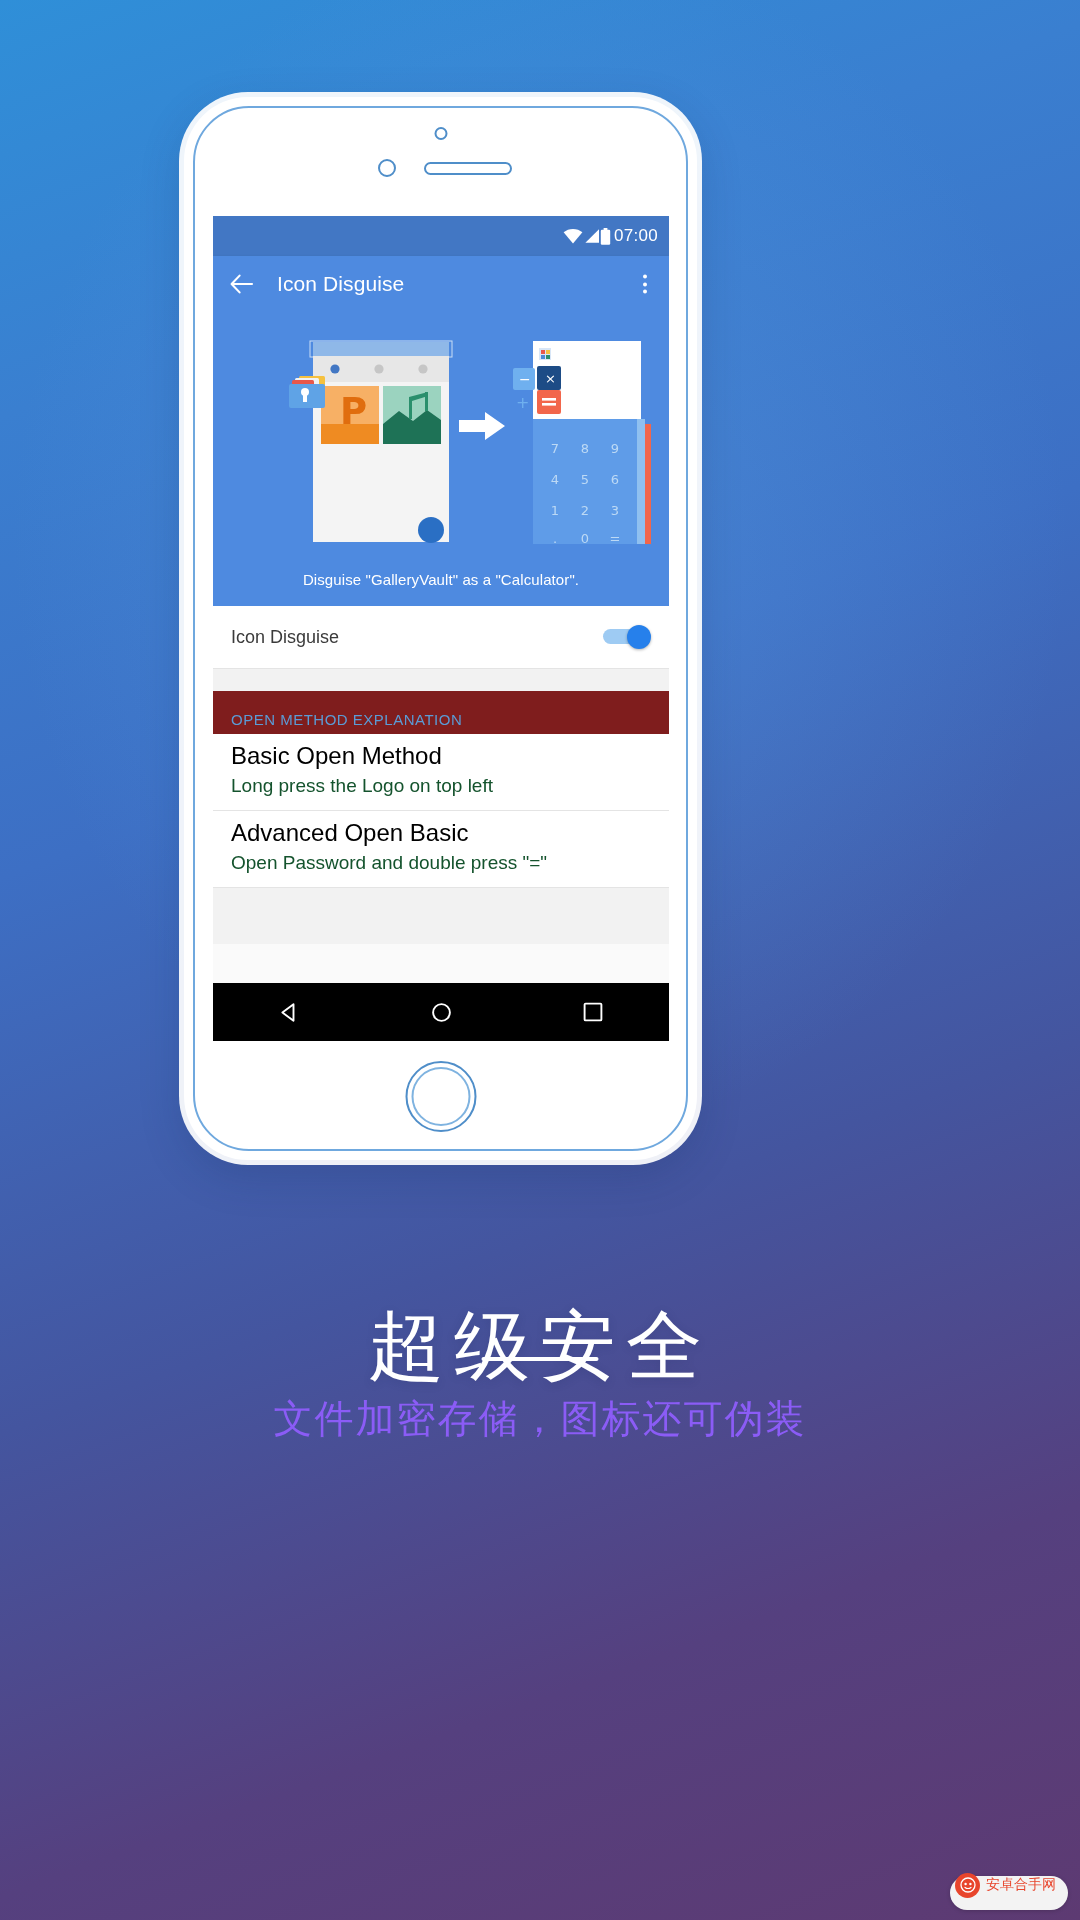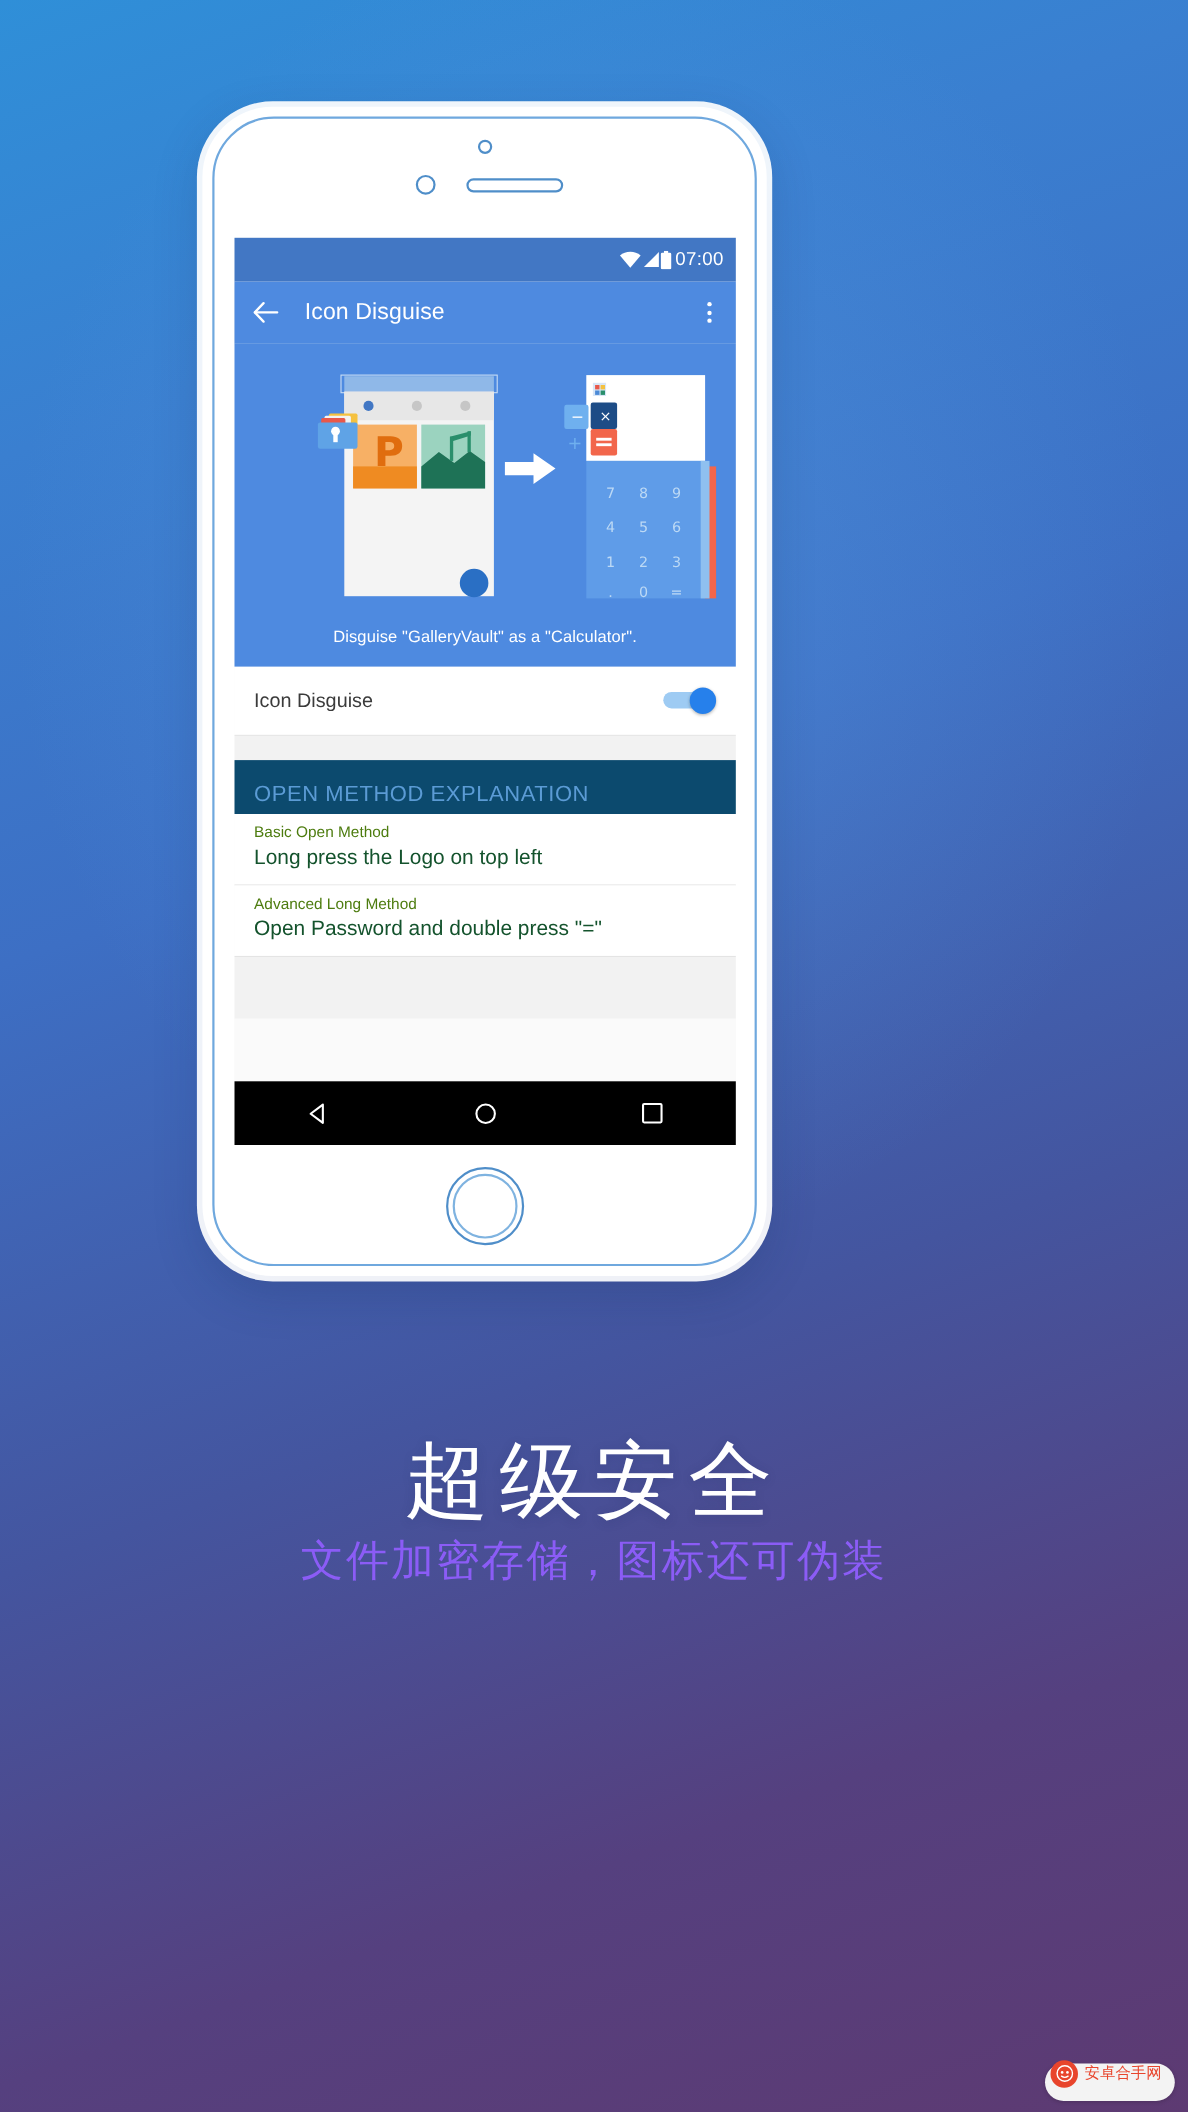--- a/index.html
+++ b/index.html
@@ -139,32 +139,32 @@
     position: absolute; right: 0; top: 0;
     width: 24px; height: 24px; border-radius: 50%;
     background: #2680eb;
     box-shadow: 0 1px 3px rgba(0,0,0,0.30);
   }
 
   .gap { height: 22px; background: #f2f2f2; }
 
   .section-header {
     padding: 20px 18px 6px 18px;
-    color: #5b9bd5; font-size: 20px; letter-spacing: 0.5px;
-    background: #0c4a6e;
+    color: #5b9bd5; font-size: 15px; letter-spacing: 0.5px;
+    background: #7f1d1d;
   }
   .row {
     padding: 8px 18px 13px 18px;
     background: #ffffff;
     border-bottom: 1px solid #e4e4e4;
     margin: 0 0 0 0;
     cursor: pointer;
   }
   .row.last { border-bottom: 1px solid #e4e4e4; }
-  .row .r-title { font-size: 14px; color: #4d7c0f; margin-bottom: 5px; }
+  .row .r-title { font-size: 24px; color: #000000; margin-bottom: 5px; }
   .row .r-sub { font-size: 19px; color: #14532d; }
   .filler { height: 56px; background: #f2f2f2; }
 
   
   .navbar {
     position: absolute; left: 0; bottom: 0;
     width: 100%; height: 58px;
     background: #000000;
     display: flex; align-items: center; justify-content: space-around;
   }
@@ -344,21 +344,21 @@
       <div class="gap"></div>
 
       <div class="section-header">OPEN METHOD EXPLANATION</div>
 
       <div class="row">
         <div class="r-title">Basic Open Method</div>
         <div class="r-sub">Long press the Logo on top left</div>
       </div>
 
       <div class="row last">
-        <div class="r-title">Advanced Long Method</div>
+        <div class="r-title">Advanced Open Basic</div>
         <div class="r-sub">Open Password and double press "="</div>
       </div>
 
       <div class="filler"></div>
     </div>
 
     <div class="navbar">
       <div class="nb">
         <svg width="21" height="21" viewBox="0 0 21 21">
           <path d="M14.5 2.2 L3.4 10.5 L14.5 18.8 Z" fill="none" stroke="#ffffff" stroke-width="1.9" stroke-linejoin="round"></path>

